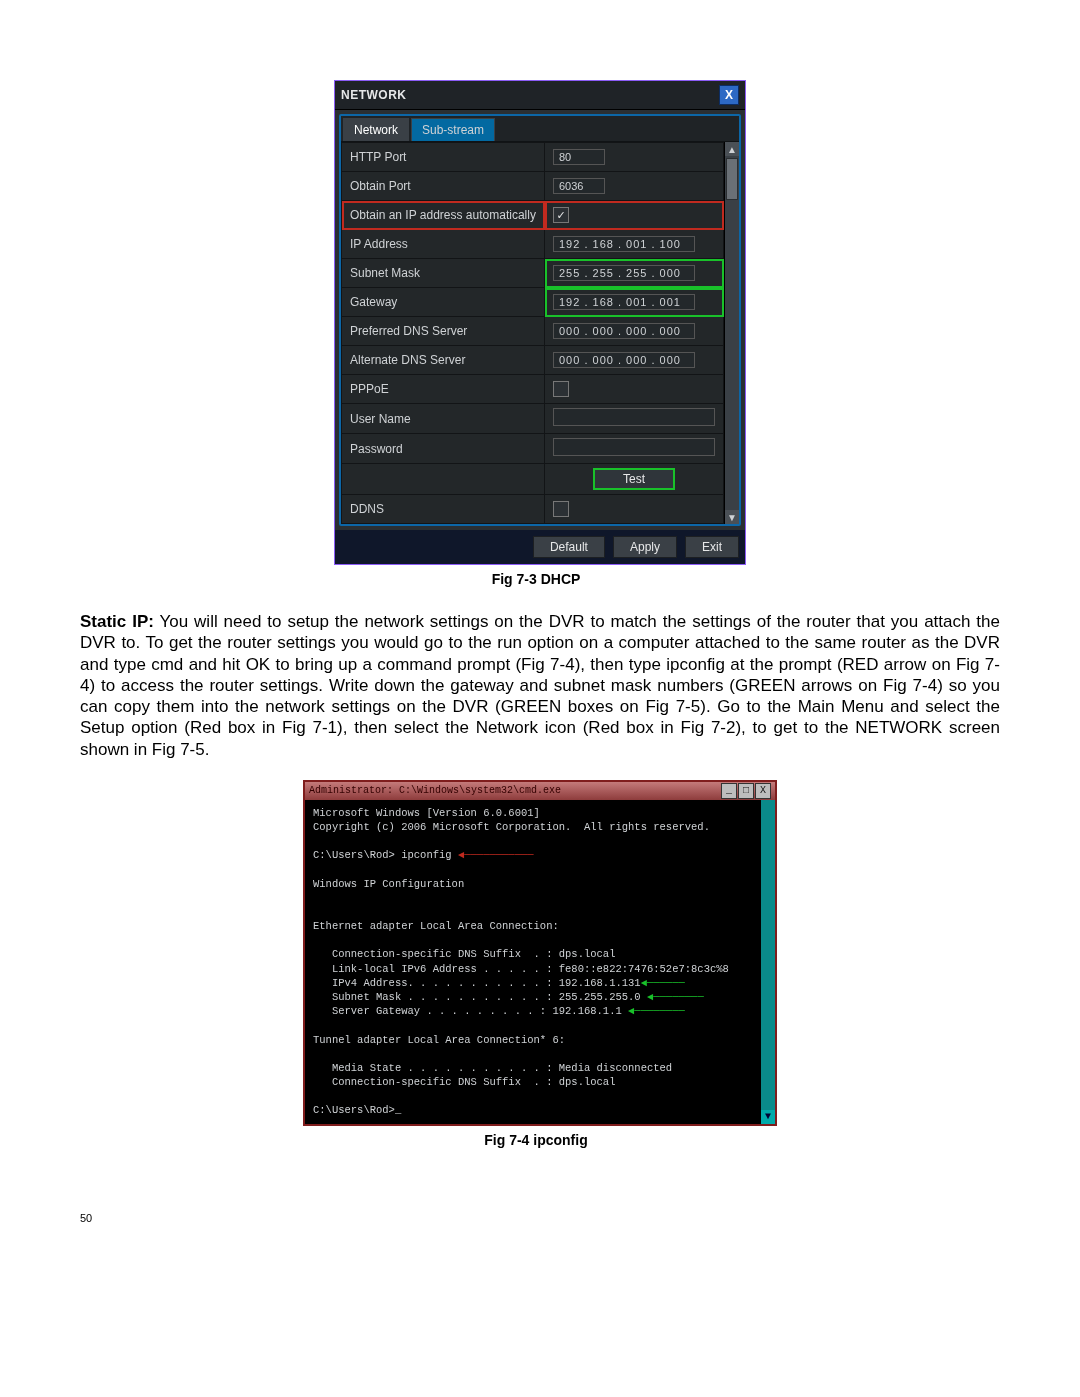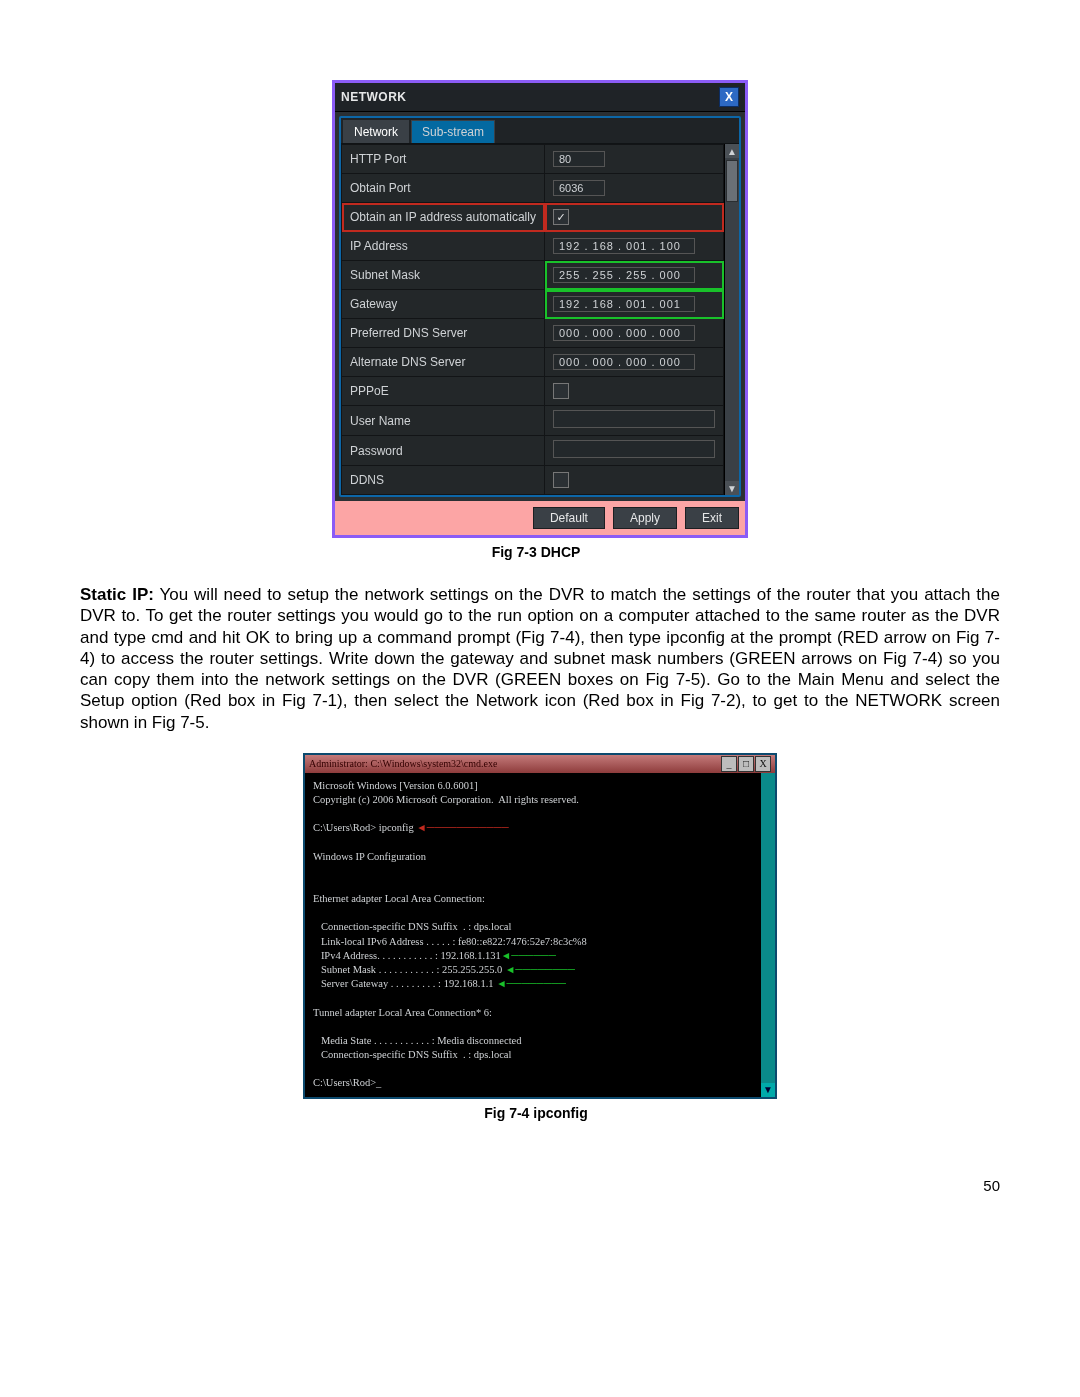--- a/index.html
+++ b/index.html
@@ -1,20 +1,20 @@
 <!DOCTYPE html>
 <html><head>
 <meta charset="utf-8">
 <style>
   html,body{margin:0;padding:0;background:#fff;font-family:Arial,Helvetica,sans-serif;color:#000}
   .page{width:1080px;min-height:1397px;margin:0 auto;position:relative;box-sizing:border-box;padding:80px 80px 40px 80px}
   .center{display:flex;flex-direction:column;align-items:center}
 
   
-  .dvr-win{width:410px;background:#2a2f33;border:3px solid #8b5cf6;color:#cfd2d5;font-size:12px;position:relative}
+  .dvr-win{width:410px;background:#2a2f33;border:1px solid #8b5cf6;color:#cfd2d5;font-size:12px;position:relative}
   .dvr-titlebar{display:flex;align-items:center;justify-content:space-between;background:#1f2327;border-bottom:1px solid #000;padding:4px 6px}
   .dvr-title{color:#e6e7e8;font-weight:bold;letter-spacing:.5px}
   .dvr-close{width:18px;height:18px;background:#2d69c4;border:1px solid #0c2d63;display:flex;align-items:center;justify-content:center;color:#fff;font-weight:bold;font-size:12px;cursor:pointer}
   .dvr-body{border:2px solid #0c66a7;margin:4px;border-radius:2px;background:#232729;position:relative}
   .dvr-tabs{display:flex;gap:0;background:#1f2326;border-bottom:1px solid #101315}
   .dvr-tab{padding:4px 10px;border:1px solid #3a4046;border-bottom:none;background:#0369a1;color:#cfd2d5;margin-top:2px;margin-left:2px;font-size:12px;cursor:pointer}
   .dvr-tab.active{background:#3a4046;color:#fff}
   .dvr-content{position:relative;display:flex}
   .dvr-table{flex:1;border-collapse:collapse;width:100%}
   .dvr-table td{border:1px solid #121416;padding:4px 8px;color:#cfd2d5;height:20px;vertical-align:middle}
@@ -26,43 +26,43 @@
   .chk.off{color:transparent}
   .row-highlight-red td{outline:2px solid #c12a1f;outline-offset:-2px}
   .row-highlight-green td:last-child{outline:2px solid #19c12a;outline-offset:-2px}
   .testcell{text-align:center}
   .test-btn{border:2px solid #19c12a;background:#2f353a;color:#e6e7e8;padding:2px 28px;display:inline-block;cursor:pointer}
   .dvr-scroll{width:14px;background:#3a4046;border-left:1px solid #000;position:relative}
   .dvr-scroll .up,.dvr-scroll .down{position:absolute;left:0;right:0;height:14px;background:#4a5056;display:flex;align-items:center;justify-content:center;color:#cfd2d5;font-size:10px}
   .dvr-scroll .up{top:0}
   .dvr-scroll .down{bottom:0}
   .dvr-scroll .thumb{position:absolute;left:1px;right:1px;top:16px;height:40px;background:#6a7076;border:1px solid #2a2e31}
-  .dvr-footer{display:flex;justify-content:flex-end;gap:8px;padding:6px;background:#fca5a5}
+  .dvr-footer{display:flex;justify-content:flex-end;gap:8px;padding:6px;background:#0f172a}
   .dvr-btn{background:#3a4046;color:#e6e7e8;border:1px solid #1c1f22;padding:3px 16px;font-size:12px;cursor:pointer}
 
   .figcap{font-size:14px;font-weight:bold;margin:6px 8px 24px 0;text-align:center}
 
   
   .bodytext{font-size:17px;line-height:1.25;text-align:justify;margin-bottom:20px}
 
   
-  .cmd-win{width:470px;border:2px solid #0c4a6e;background:#000;color:#cfd2d5;font-family:Liberation Serif, serif;font-size:10.5px;position:relative}
+  .cmd-win{width:470px;border:2px solid #7f1d1d;background:#000;color:#cfd2d5;font-family:Liberation Mono, monospace;font-size:10.5px;position:relative}
   .cmd-titlebar{height:18px;background:linear-gradient(#c47a7a,#8e3c3c);display:flex;align-items:center;justify-content:space-between;padding:0 4px;color:#400}
   .cmd-title{font-size:10px;color:#300;white-space:nowrap;overflow:hidden}
   .winctrls{display:flex;gap:0}
   .winctrls span{width:14px;height:14px;border:1px solid #333;background:#bdbdbd;color:#111;font-size:10px;display:flex;align-items:center;justify-content:center;margin-left:1px;cursor:pointer}
   .cmd-body{display:flex}
   .cmd-text{flex:1;padding:6px 8px;white-space:pre;line-height:1.35}
   .cmd-scroll{width:14px;background:#0a8a8a;position:relative}
   .cmd-scroll .arr{position:absolute;left:0;right:0;height:14px;background:#0aa;color:#003;display:flex;align-items:center;justify-content:center;font-size:10px}
   .cmd-scroll .arr.bot{bottom:0}
   .redarrow{color:#c12a1f}
   .greenarrow{color:#19c12a}
 
-  .pagenum{text-align:right;font-size:15px;margin-top:32px}
+  .pagenum{text-align:left;font-size:11px;margin-top:40px}
 </style>
 </head>
 <body>
 
 <div class="page">
 
   <div class="center">
     <div class="dvr-win">
       <div class="dvr-titlebar">
         <span class="dvr-title">NETWORK</span>
@@ -112,20 +112,24 @@
               <td>PPPoE</td>
               <td><span class="chk off">✓</span></td>
             </tr>
             <tr>
               <td>User Name</td>
               <td><span class="val-box empty"></span></td>
             </tr>
             <tr>
               <td>Password</td>
               <td><span class="val-box empty"></span></td>
+            </tr>
+            <tr>
+              <td></td>
+              <td class="testcell"><span class="test-btn">Test</span></td>
             </tr>
             <tr>
               <td>DDNS</td>
               <td><span class="chk off">✓</span></td>
             </tr>
           </tbody>
             </table>
           <div class="dvr-scroll">
             <div class="up">▲</div>
             <div class="thumb"></div>

